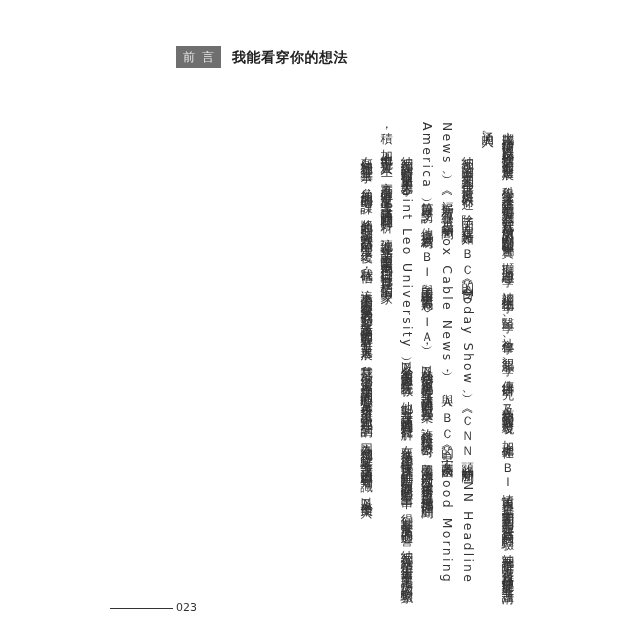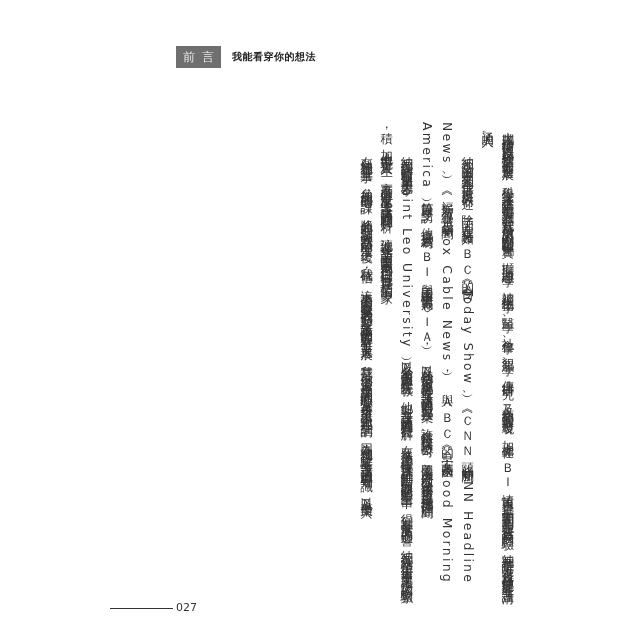--- a/index.html
+++ b/index.html
@@ -4,21 +4,21 @@
 <style>
   html, body { margin: 0; padding: 0; background: #ffffff; }
   body { width: 640px; height: 640px; position: relative; overflow: hidden;
          font-family: "DejaVu Sans", "Liberation Sans", sans-serif; color: #2a2a2a; }
   .chapter-box {
     position: absolute; left: 176px; top: 46px; width: 45px; height: 22px;
     background: #6f6f6f; color: #e8e8e8; font-size: 12px; line-height: 22px;
     display: flex; justify-content: space-between; padding: 0 7px; box-sizing: border-box;
   }
   .chapter-title {
-    position: absolute; left: 232px; top: 47px; font-size: 10px; font-weight: bold;
+    position: absolute; left: 232px; top: 47px; font-size: 14px; font-weight: bold;
     color: #222; line-height: 20px; letter-spacing: 0.5px;
   }
   .body-text {
     position: absolute; top: 122px; right: 122px; 
     height: 462px; width: 330px;
     writing-mode: vertical-rl; -webkit-writing-mode: vertical-rl;
     font-size: 12.4px; line-height: 20.2px; letter-spacing: 2.3px;
     color: #333;
     text-align: justify; text-align-last: start;
   }
@@ -43,13 +43,13 @@
 <div class="chapter-title">我能看穿你的想法</div>
 
 <div class="body-text">
   <p>大腦掃描技術以及神經造影的最新進展，科學家才證實了納瓦羅對人們各式行為所做出的判斷正確屬實。擷取自心理學、神經生物學、醫學、社會學、犯罪學、傳播研究，及人類學的最新發現，加上擔任ＦＢＩ情報人員近三十年期間利用非言語行為的經驗，納瓦羅是唯一有資格幫你理解非言語溝通的人。</p>
   <p class="indent">納瓦羅的專業受到全球肯定與歡迎，除了固定在諸如ＮＢＣ的《今日》（Today Show）、《ＣＮＮ頭條新聞》（CNN Headline News）、《福斯有線電視新聞》（Fox Cable News），與ＡＢＣ的《早安美國》（Good Morning America）等節目受訪；他也持續為ＦＢＩ與美國中央情報局（ＣＩＡ），以及其他情報系統進行非言語溝通的研究與授業。許多銀行與保險公司、美國海內外大型法律事務所也延攬他擔任顧問。</p>
   <p class="indent">納瓦羅同時還在聖里奧大學（Saint Leo University）以及全美多個醫學院任教，他對非言語溝通的獨特見解，在眾多渴望能快速且正確判斷病患狀況的醫生當中，得到非常廣泛的迴響。納瓦羅結合了學術專業與工作上的經驗累積，加上他對現實人生、高度不確定狀況下非言語溝通的精闢分析，讓他在非言語的專業中成為獨樹一幟且首屈一指的專家。</p>
   <p class="indent">在與納瓦羅共事、參加他的研討課、將他的想法融入我自己的生活之後，我確信，這本書的內容象徵著我們對於非言語事物的理解有了重大進展。我是以一個受過專業訓練的心理學家身份來說出上面那些話的，因為納瓦羅駕馭非言語溝通的科學知識，以及專業與</p>
 </div>
 
 <div class="footer-line"></div>
-<div class="page-number">027</div>
+<div class="page-number">023</div>
 
 </body></html>

